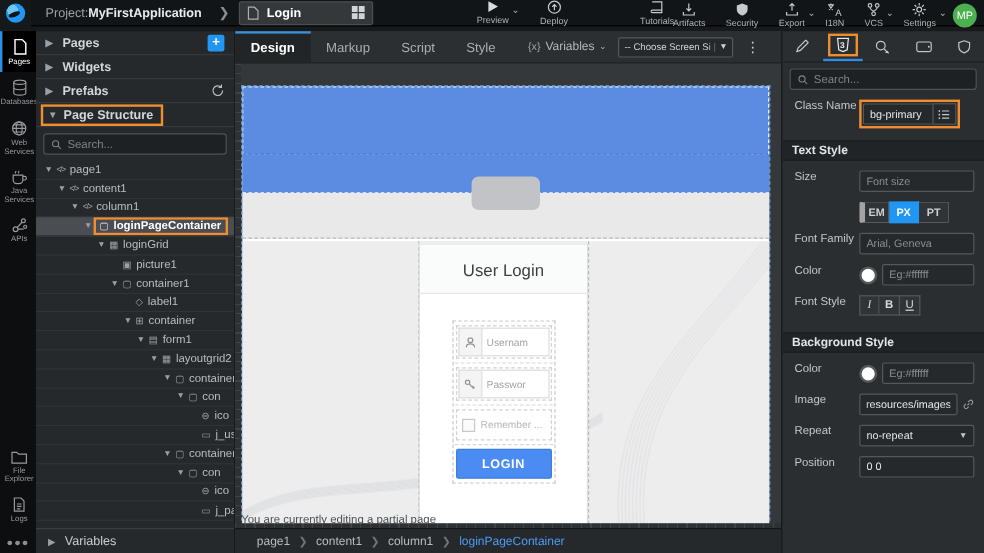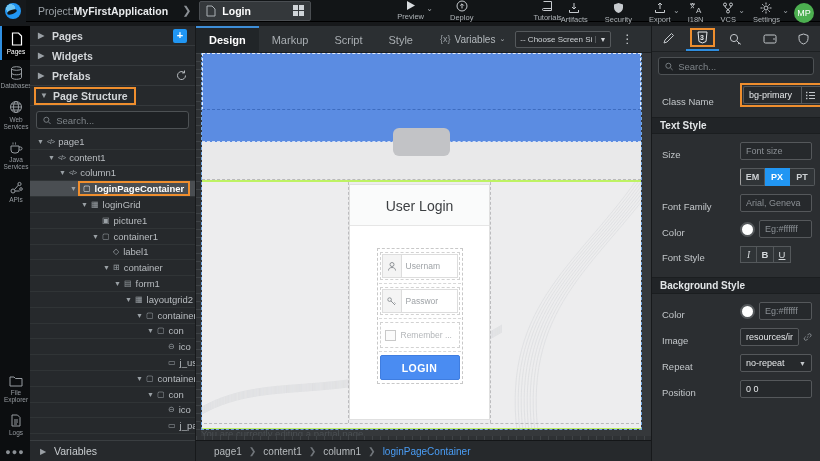--- a/index.html
+++ b/index.html
@@ -66,21 +66,21 @@
   .screen-select .val { flex:1; font-size:8px; color:#cfd3d6; white-space:nowrap; overflow:hidden;}
   .screen-select .arr { font-size:7px; color:#cfd3d6; border-left:1px solid #55595c; padding-left:3px;}
   .kebab { color:#d0d4d7; font-size:12px; margin-left:10px; cursor:pointer; letter-spacing:0;}
   .tool-ic { color:#b7bbbf; font-size:13px; margin-left:10px; cursor:pointer; line-height:1;}
   .tb-div { width:1px; height:16px; background:#45494c; margin-left:10px;}
   .expand-ic { margin-left:auto; margin-right:2px; color:#85b9ea; font-size:12px; font-weight:bold; cursor:pointer;}
 
   .canvasbody { flex:1; position:relative; overflow:hidden; background:#35383b; }
   .ruler-v { position:absolute; left:0; top:0; bottom:0; width:5px; background:repeating-linear-gradient(to bottom,#3f4346 0 1px,#2e3134 1px 8px); }
   .ruler-h { position:absolute; left:0; right:0; bottom:0; height:4px; background:repeating-linear-gradient(to right,#3f4346 0 1px,#2e3134 1px 8px); }
-  .page { position:absolute; left:6px; top:0; width:439px; height:376px; outline:1px dashed #6fa6e4; background:#bef264; }
+  .page { position:absolute; left:6px; top:19px; width:439px; height:376px; outline:1px dashed #6fa6e4; background:#ffffff; }
   .sec-blue1 { height:57px; background:#5b8ce2; border:1px dashed rgba(255,255,255,.85); border-bottom:1px dashed #3d6cc0; }
   .sec-blue2 { height:32px; background:#5b8ce2; border-bottom:1px dashed rgba(255,255,255,.7);}
   .sec-gray { height:38px; background:#e9e9ea; border-bottom:1px dashed #b9b9bb; }
   .pic-ph { position:absolute; left:191px; top:75px; width:57px; height:28px; background:#c2c3c6; border-radius:6px; }
   .content { position:absolute; left:0; top:129px; bottom:1px; right:0; background:#ededee; overflow:hidden;}
   .colline { position:absolute; top:0; bottom:5px; width:0; border-left:1px dashed #bcbcbe; }
   .content .bottomdash { position:absolute; left:2px; right:2px; bottom:4px; border-bottom:1px dashed #b9b9bb;}
   .waves { position:absolute; left:0; top:0; width:100%; height:100%; }
 
   .card { position:absolute; left:147px; top:2px; width:141px; height:236px; background:#fff; border:1px solid #e0e0e0; }
@@ -102,33 +102,33 @@
   .crumbbar .sep { color:#70757a; font-size:9px; }
   .crumbbar .cur { color:#4a9df5; }
 
   
   .rightpanel { position:absolute; left:651px; top:26px; width:169px; height:435px; background:#2b2e31; border-left:1px solid #17191b; overflow:hidden;}
   .rp-title { height:26px; display:flex; align-items:center; padding-left:10px; font-size:11px; color:#e6e8ea; border-bottom:1px solid #1d2022; }
   .rp-tabs { height:26px; display:flex; border-bottom:1px solid #1d2022; }
   .rp-tab { flex:1; display:flex; align-items:center; justify-content:center; color:#c3c7cb; cursor:pointer; position:relative;}
   .rp-tab.active { border-bottom:2px solid #2f8ee0; }
   .rp-tab.active .obox { position:absolute; inset:2px 4px 2px 4px; border:2px solid #ef8e2e; }
-  .rp-row { display:flex; align-items:flex-end; padding:0 8px 0 10px; margin-top:8px;gap:24px; }
+  .rp-row { display:flex; align-items:flex-start; padding:0 8px 0 10px; margin-top:8px; }
   .rp-lab { width:54px; font-size:9.5px; color:#c3c7ca; line-height:11px; flex:none;}
   .rp-ctl { flex:1; display:flex; align-items:center; }
   .rp-input { width:100%; height:18px; background:#26292c; border:1px solid #55585b; border-radius:2px; color:#e6e8ea; font-size:9px; padding:0 5px; outline:0; font-family:"Liberation Sans",sans-serif;}
   .rp-input::placeholder { color:#8a8f94; }
   .classwrap { display:flex; border:2px solid #ef8e2e; padding:1px; }
   .classwrap input { height:18px; border-right:0; border-radius:2px 0 0 2px; width:58px;}
   .listbtn { width:20px; height:18px; background:#26292c; border:1px solid #55585b; border-left:1px solid #55585b; display:flex; align-items:center; justify-content:center; color:#c3c7cb; cursor:pointer;}
   .odot { width:4px; height:4px; background:#ef8e2e; margin-left:6px; align-self:flex-end; }
   .rp-sechead { margin-top:10px; height:17px; background:#212427; border-top:1px solid #1b1e20; border-bottom:1px solid #1b1e20; display:flex; align-items:center; padding-left:8px; font-size:10px; font-weight:bold; color:#e2e5e7;}
   .unitgrp { display:flex; }
   .unit { width:25px; height:18px; background:#303437; border:1px solid #54585b; border-left:0; color:#cdd1d4; font-size:9px; font-weight:bold; display:flex; align-items:center; justify-content:center; cursor:pointer;}
-  .unit:first-child { border-left:1px solid #a3a3a3; border-radius:2px 0 0 2px;}
+  .unit:first-child { border-left:5px solid #a3a3a3; border-radius:2px 0 0 2px;}
   .unit:last-child { border-radius:0 2px 2px 0;}
   .unit.on { background:#2196f3; border-color:#2196f3; color:#fff; }
   .swatch { width:15px; height:15px; border-radius:50%; background:#fff; border:2px solid #54585b; margin-right:4px; flex:none; cursor:pointer;}
   .stylebtn { width:17px; height:17px; background:#303437; border:1px solid #54585b; border-left:0; color:#d6dadd; font-size:9.5px; display:flex; align-items:center; justify-content:center; cursor:pointer;}
   .stylebtn:first-child{ border-left:1px solid #54585b;}
   .rp-select { width:100%; height:18px; background:#26292c; border:1px solid #55585b; border-radius:2px; display:flex; align-items:center; padding:0 5px; cursor:pointer;}
   .rp-select .val { flex:1; font-size:9px; color:#e6e8ea; }
   .rp-select .arr { font-size:7px; color:#c3c7cb; }
   .chain { color:#9aa0a5; margin-left:4px; cursor:pointer;}
 </style>

